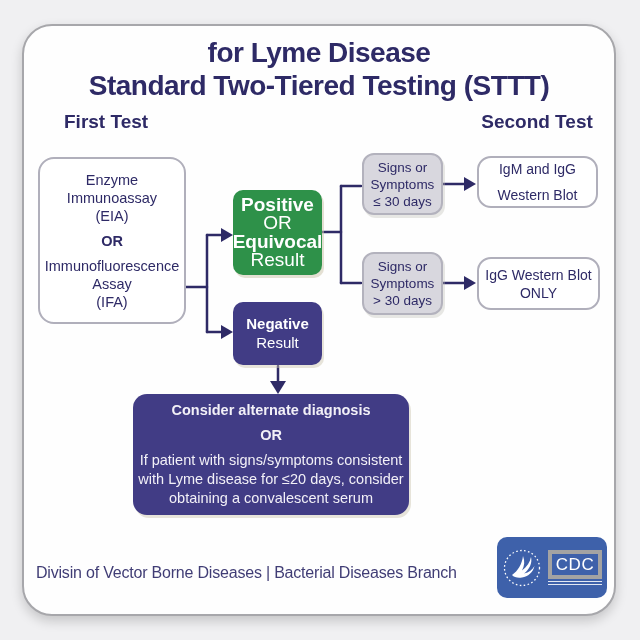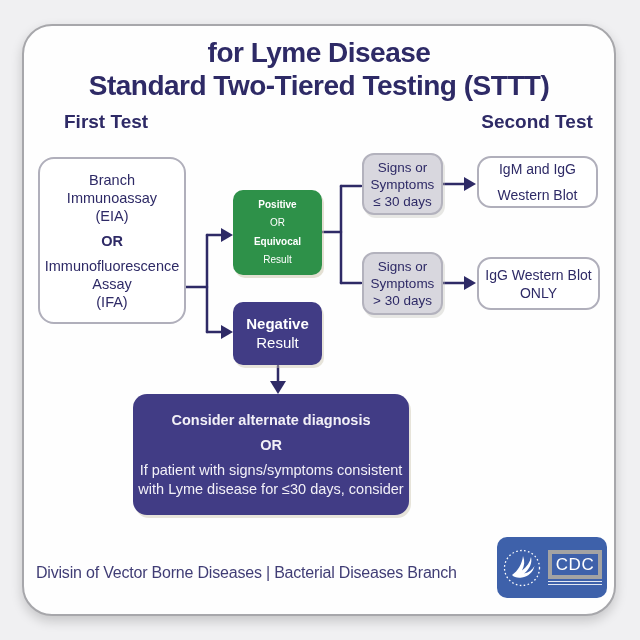--- a/index.html
+++ b/index.html
@@ -17,21 +17,21 @@
          font-weight:bold;font-size:28px;line-height:33px;letter-spacing:-.5px;color:var(--navy);}
   .col-label{position:absolute;font-size:19px;font-weight:bold;color:var(--navy);}
   .lbl-first{left:64px;top:111px;}
   .lbl-second{left:477px;top:111px;width:120px;text-align:center;}
   .fbox{position:absolute;display:flex;flex-direction:column;justify-content:center;
         align-items:center;text-align:center;border-radius:12px;}
   .eia{left:38px;top:157px;width:148px;height:167px;background:#fff;
        border:2px solid var(--white-border);border-radius:16px;font-size:14.5px;line-height:18px;}
   .eia .or{font-weight:bold;margin:7px 0;}
   .green{left:233px;top:190px;width:89px;height:85px;background:var(--green);color:#fff;
-         font-size:10px;line-height:18.5px;border-radius:10px;box-shadow:2px 3px 0 rgba(205,198,175,.55);}
+         font-size:19px;line-height:18.5px;border-radius:10px;box-shadow:2px 3px 0 rgba(205,198,175,.55);}
   .green .b{font-weight:bold;}
   .negative{left:233px;top:302px;width:89px;height:63px;background:var(--box-navy);color:#fff;
             font-size:15px;line-height:18.5px;border-radius:10px;box-shadow:2px 3px 0 rgba(205,198,175,.45);}
   .negative .b{font-weight:bold;}
   .gray{width:81px;background:var(--gray-fill);border:2px solid var(--gray-border);
         font-size:13.5px;line-height:17px;color:var(--navy);box-shadow:2px 3px 0 rgba(190,188,180,.35);}
   .gray1{left:362px;top:153px;height:62px;}
   .gray2{left:362px;top:252px;height:63px;}
   .wbox{background:#fff;border:2px solid var(--white-border);border-radius:14px;
         font-size:14px;line-height:18px;color:var(--navy);}
@@ -82,21 +82,21 @@
     <g fill="#2e2a66">
       <polygon points="221,228 233,235 221,242"></polygon>
       <polygon points="221,325 233,332 221,339"></polygon>
       <polygon points="464,177 476,184 464,191"></polygon>
       <polygon points="464,276 476,283 464,290"></polygon>
       <polygon points="270,381 286,381 278,394"></polygon>
     </g>
   </svg>
 
   <div class="fbox eia">
-    <div>Branch</div>
+    <div>Enzyme</div>
     <div>Immunoassay</div>
     <div>(EIA)</div>
     <div class="or">OR</div>
     <div>Immunofluorescence</div>
     <div>Assay</div>
     <div>(IFA)</div>
   </div>
 
   <div class="fbox green">
     <div class="b">Positive</div>
@@ -129,21 +129,22 @@
 
   <div class="fbox wbox wbox2">
     <div>IgG Western Blot</div>
     <div>ONLY</div>
   </div>
 
   <div class="fbox altbox">
     <div class="b">Consider alternate diagnosis</div>
     <div class="or">OR</div>
     <div>If patient with signs/symptoms consistent</div>
-    <div>with Lyme disease for ≤30 days, consider</div>
+    <div>with Lyme disease for ≤20 days, consider</div>
+    <div>obtaining a convalescent serum</div>
   </div>
 
   <div class="footer-line fl2">Divisin of Vector Borne Diseases | Bacterial Diseases Branch</div>
 
   <div class="cdc">
     <svg width="40" height="40" viewBox="0 0 40 40">
       <circle cx="20" cy="20" r="17.5" fill="none" stroke="#ffffff" stroke-width="1.3" stroke-dasharray="1.6 2.4"></circle>
       <path d="M10 27 C16 23 20 16 21 8 C23 13 22.5 18 20 22.5 C25 19 28 14 29 9 C30.5 15 27.5 21.5 22 25.5 C27 24.5 30.5 21.5 32.5 18 C31 24.5 26 28.5 20 29.5 C16 30.3 12 29.3 10 27 Z" fill="#ffffff"></path>
     </svg>
     <div>

